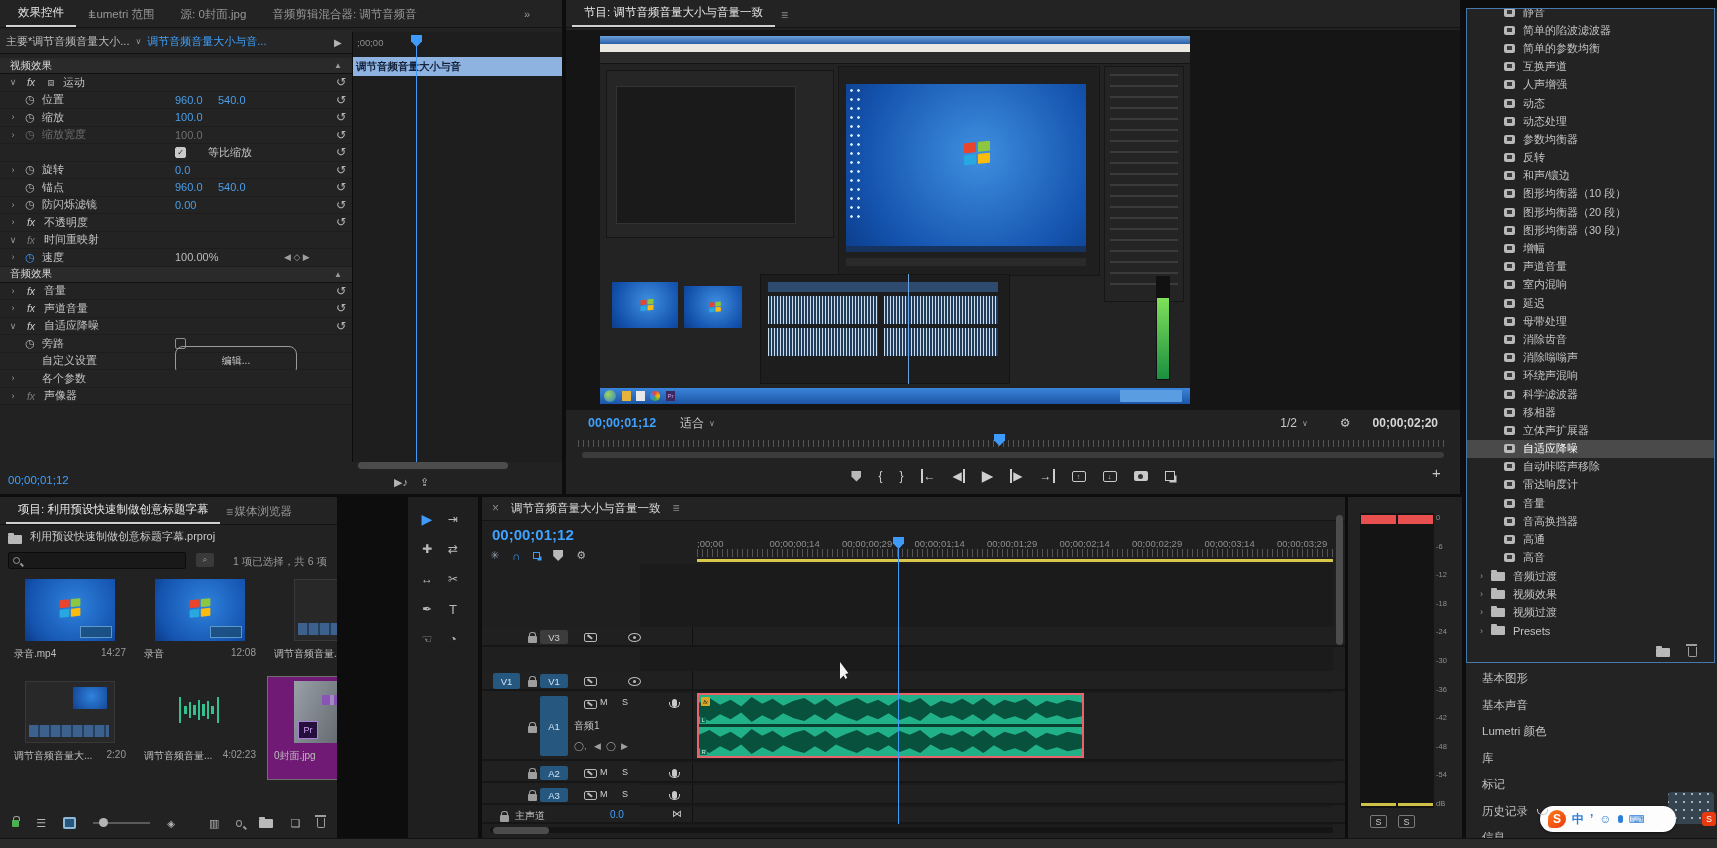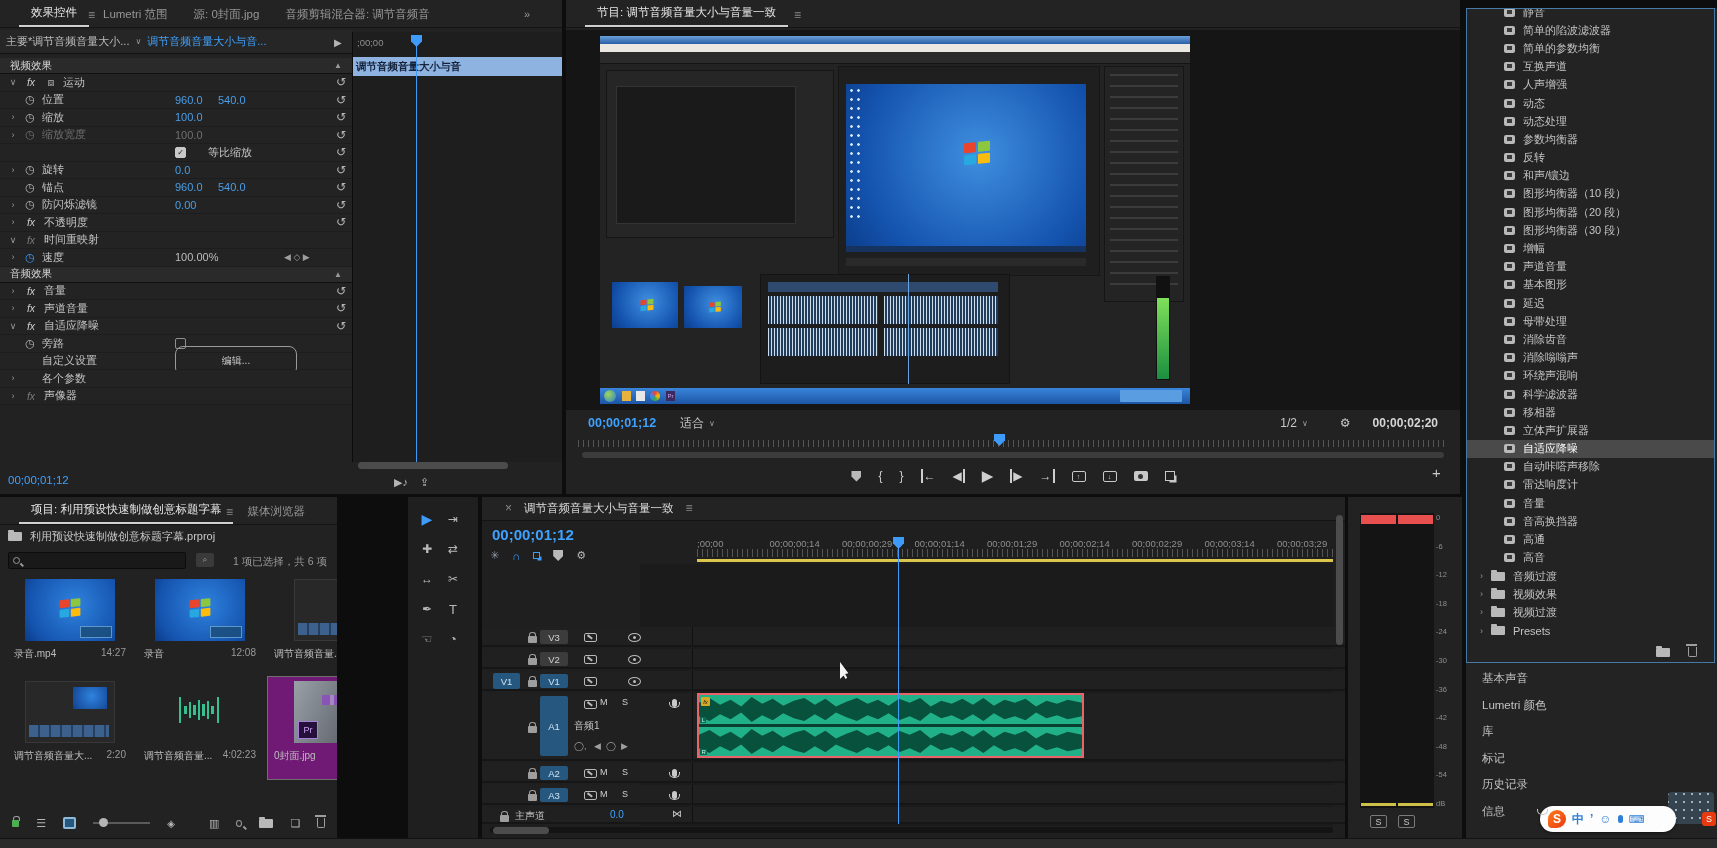--- a/index.html
+++ b/index.html
@@ -1,20 +1,20 @@
 <!DOCTYPE html>
 <html><head>
 <meta charset="utf-8">
 <style>
 *{margin:0;padding:0;box-sizing:border-box;font-family:"Liberation Sans","DejaVu Sans",sans-serif}
 html,body{background:#0d0d0d}
 #app{position:relative;width:1717px;height:848px;background:#0d0d0d;overflow:hidden;color:#c8c8c8;font-size:11px}
 .p{position:absolute}
 .panel{position:absolute;background:#222;overflow:hidden}
-.tabbar{display:flex;align-items:flex-end;height:28px;background:#232323;border-bottom:1px solid #141414;padding:0 19px;gap:2px;white-space:nowrap}
+.tabbar{display:flex;align-items:flex-end;height:28px;background:#232323;border-bottom:1px solid #141414;padding:0 6px;gap:2px;white-space:nowrap}
 .tab{padding:6px 12px 5px;color:#969696;font-size:11.5px}
 .tab.active{color:#e6e6e6;border-bottom:2px solid #d0d0d0}
 .menu-ic{color:#8a8a8a;font-size:12px;padding:0 4px 5px}
 .blue{color:#3fa2ff}
 
 .ec-head{position:absolute;left:0;top:30px;width:352px;height:24px;background:#262626;border-bottom:1px solid #121212;display:flex;align-items:center;padding:0 6px;gap:6px;font-size:11px;overflow:hidden}
 .ec-rows{position:absolute;left:0;top:58px;width:352px}
 .crow{position:relative;height:17.5px;display:flex;align-items:center;border-bottom:1px solid #1d1d1d;padding-left:8px;gap:5px;font-size:11px;color:#c3c3c3;background:#232323}
 .crow .chev{width:10px;color:#9a9a9a;font-size:9px;text-align:center}
 .crow .sw{width:14px;color:#b5b5b5;font-size:11px;text-align:center}
@@ -470,21 +470,21 @@
         <span>增幅</span>
       </div>
 
       <div class="fxrow">
         <span class="plug"></span>
         <span>声道音量</span>
       </div>
 
       <div class="fxrow">
         <span class="plug"></span>
-        <span>基本图形</span>
+        <span>室内混响</span>
       </div>
 
       <div class="fxrow">
         <span class="plug"></span>
         <span>延迟</span>
       </div>
 
       <div class="fxrow">
         <span class="plug"></span>
         <span>母带处理</span>
@@ -581,20 +581,21 @@
         <span>Presets</span>
       </div>
     </div>
   <div class="p" style="left:0;top:634px;width:249px;height:20px;display:flex;justify-content:flex-end;gap:18px;padding-right:18px;align-items:center">
     <span class="fold"></span>
     <span class="trash"></span>
   </div>
   <div class="p" style="left:0;top:0;width:249px;height:655px;border:1px solid #4679a8;pointer-events:none"></div>
   <div class="p" style="left:0;top:658px;width:249px">
 
+      <div class="fxtab">基本图形</div>
 
       <div class="fxtab">基本声音</div>
 
       <div class="fxtab">Lumetri 颜色</div>
 
       <div class="fxtab">库</div>
 
       <div class="fxtab">标记</div>
 
       <div class="fxtab">历史记录</div>
@@ -604,21 +605,21 @@
 </section>
 
 <section class="panel" id="pj" style="left:0;top:497px;width:337px;height:341px">
   <div class="tabbar">
 
       <span class="tab active">项目: 利用预设快速制做创意标题字幕</span>
 
       <span class="tab">媒体浏览器</span>
     </div>
   <span class="p menu-ic" style="left:222px;top:8px">≡</span>
-  <div class="p" style="left:8px;top:32px;display:flex;align-items:center;gap:8px">
+  <div class="p" style="left:8px;top:32px;display:flex;align-items:flex-end;gap:8px">
     <span class="fold" style="flex:0 0 14px"></span>
     <span style="color:#c9c9c9">利用预设快速制做创意标题字幕.prproj</span>
   </div>
   <div class="searchbox">
     <span class="mag"></span>
   </div>
   <span class="p" style="left:196px;top:56px;width:18px;height:14px;background:#3a3a3a;border-radius:2px;color:#b9b9b9;font-size:8px;text-align:center;line-height:14px">⌕</span>
   <span class="p" style="right:10px;top:58px;color:#9a9a9a;font-size:10.5px">1 项已选择，共 6 项</span>
 
   <div class="grid">
@@ -772,26 +773,20 @@
 
   <div class="p" style="left:158px;top:67px;width:693px;height:262px;background:#1b1b1b"></div>
 
   <div class="trk" style="top:130px;height:20px">
     <div class="hd"><span class="p lock" style="left:46px;top:6px"></span>
       <span class="tbtn" style="top:3px;height:14px">V3</span>
       <span class="p snc" style="left:90px;top:5px"></span>
       <span class="p eye" style="left:118px;top:5px"></span></div>
   </div>
 
-  <div class="trk" style="top:152px;height:20px">
-    <div class="hd"><span class="p lock" style="left:46px;top:6px"></span>
-      <span class="tbtn" style="top:3px;height:14px">V2</span>
-      <span class="p snc" style="left:90px;top:5px"></span>
-      <span class="p eye" style="left:118px;top:5px"></span></div>
-  </div>
 
   <div class="trk" style="top:174px;height:20px">
     <div class="hd"><span class="patch" style="top:2px;height:16px">V1</span>
       <span class="p lock" style="left:46px;top:6px"></span>
       <span class="tbtn on" style="top:3px;height:14px">V1</span>
       <span class="p snc" style="left:90px;top:5px"></span>
       <span class="p eye" style="left:118px;top:5px"></span></div>
   </div>
 
   <div class="trk" style="top:196px;height:68px">

